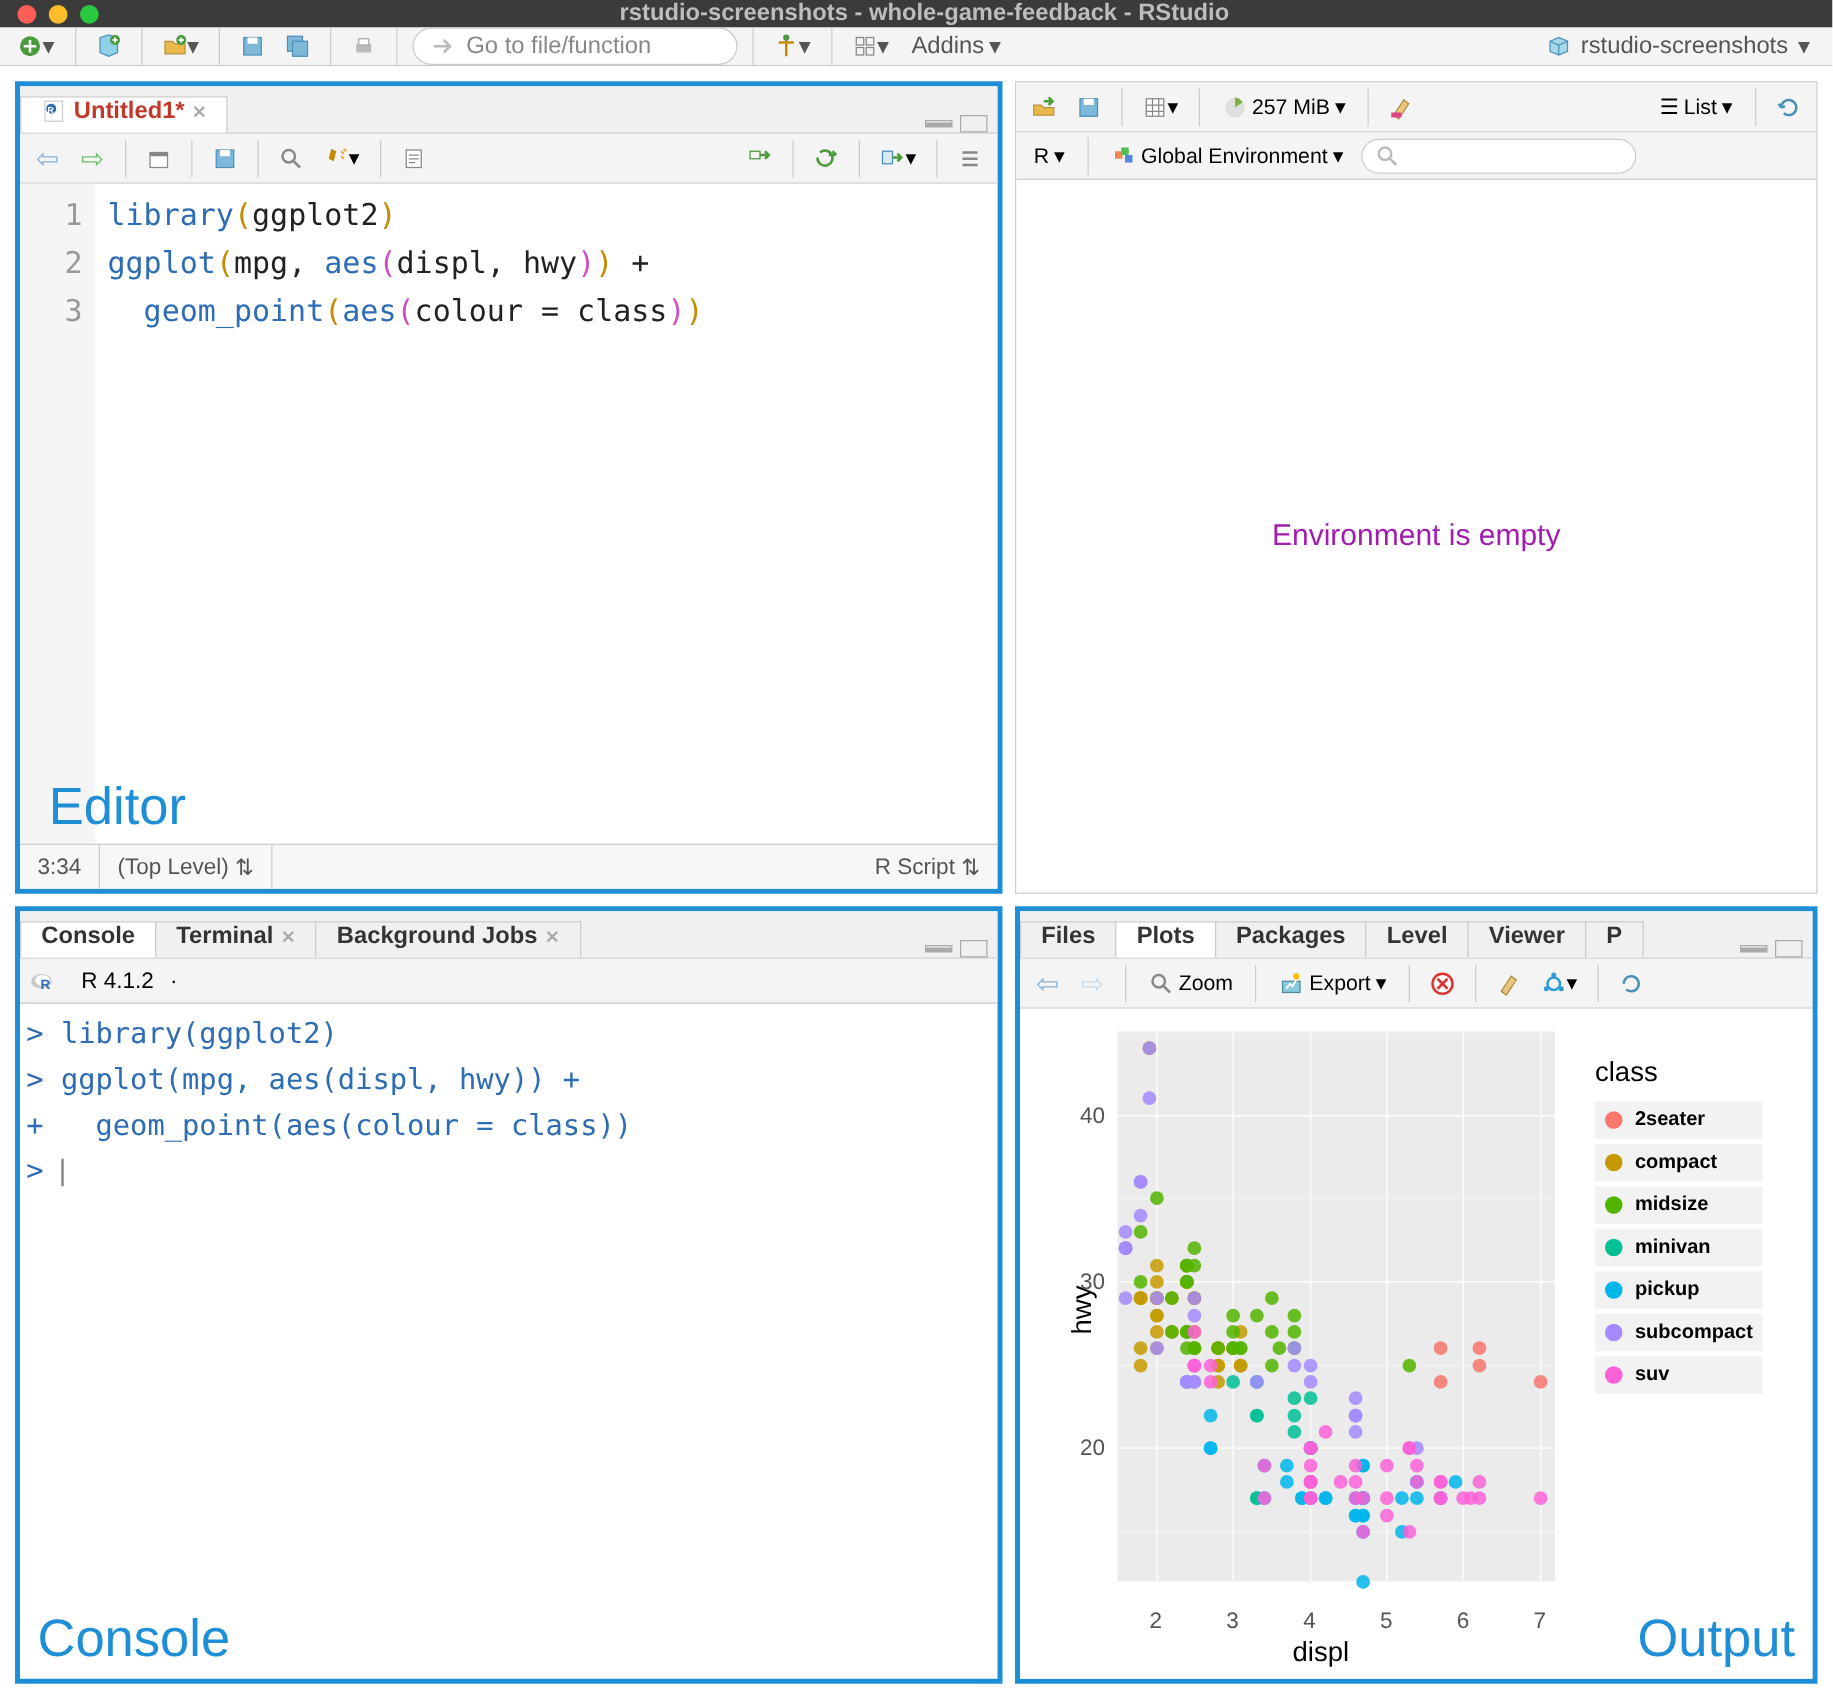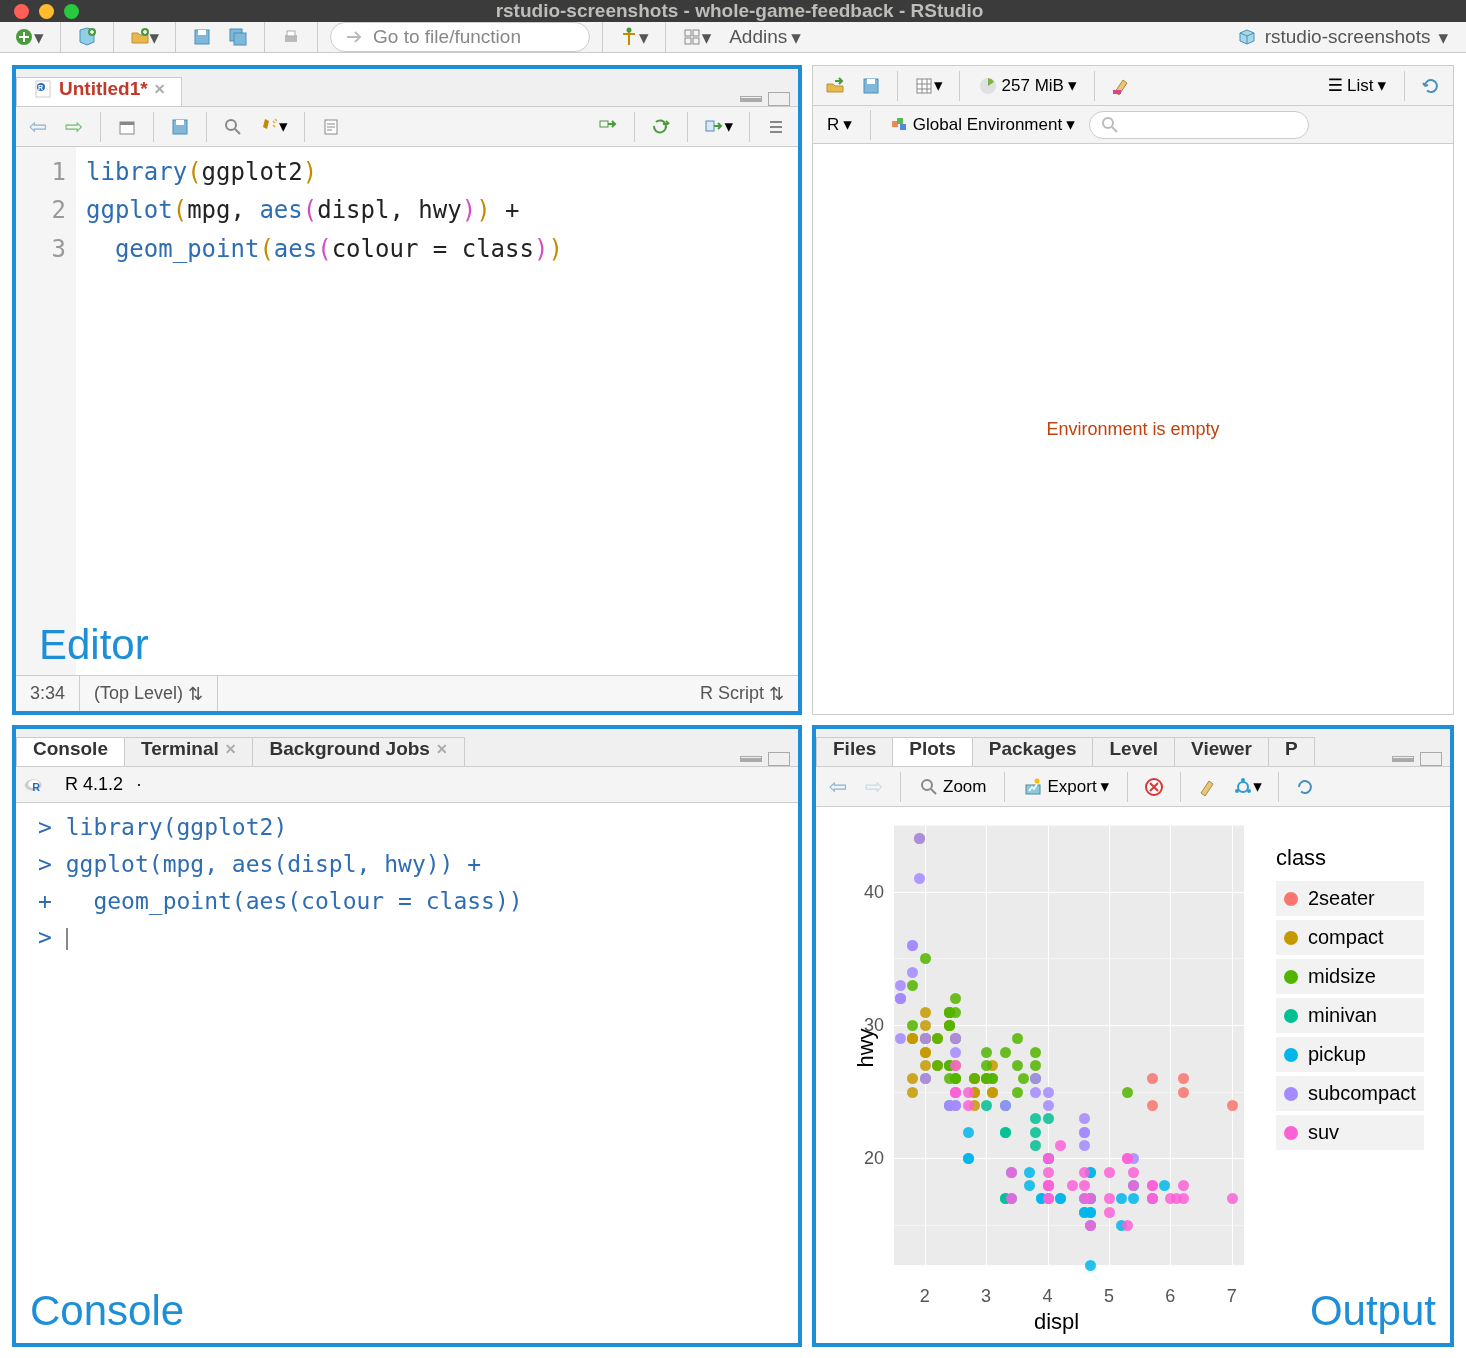--- a/index.html
+++ b/index.html
@@ -98,49 +98,49 @@
   }
   .statusbar .cell { padding:0 14px; border-right:1px solid #ccc; height:100%; display:flex; align-items:center; }
   .statusbar .cell:last-child{ border-right:none; margin-left:auto; }
   .pane-label {
     position:absolute; font-size:42px; font-weight:500;
     color:#1e8fd6; font-family: -apple-system, "Segoe UI", sans-serif;
     pointer-events:none;
   }
   .env-tabs .tab { font-weight:700; }
   .env-body { flex:1; display:flex; align-items:center; justify-content:center;
-    color:#c2410c; font-size:18px; }
+    color:#a21caf; font-size:24px; }
   .drop-btn {
     display:inline-flex; align-items:center; gap:4px; padding:2px 6px;
   }
   .search-input {
     border:1px solid #ccc; border-radius:14px; height:28px; width:220px;
     display:flex; align-items:center; padding:0 10px; color:#999; background:#fff;
   }
   .console-body {
     flex:1; font-family:"Monaco","Menlo","Consolas",monospace;
-    font-size:23px; padding:6px 22px; line-height:1.6; color:#222;
+    font-size:23px; padding:6px 5px; line-height:1.6; color:#222;
     white-space:pre;
   }
   .console-body .prompt{ color:#2e6db3; }
   .console-body .cmd{ color:#2e6db3; }
   .console-body .cursor{ display:inline-block; width:2px; height:22px; background:#888; vertical-align:middle; }
   .plot-area {
     flex:1; position:relative; background:#fff;
     display:flex; padding:8px 8px 8px 8px;
   }
   .chart-holder{ position:relative; width:430px; height:520px; margin-left:10px; }
   .chart-bg{ position:absolute; left:60px; top:10px; width:350px; height:440px; background:#ebebeb; }
   .axis-label-y{ position:absolute; left:12px; top:220px; transform:rotate(-90deg); font-size:22px; }
   .axis-label-x{ position:absolute; left:200px; bottom:0; font-size:22px; }
   .ytick { position:absolute; left:30px; font-size:18px; color:#555; }
   .xtick { position:absolute; bottom:28px; font-size:18px; color:#555; }
   .legend { margin-left:12px; margin-top:30px; }
   .legend-title{ font-size:22px; margin-bottom:10px; }
-  .legend-item{ display:flex; align-items:center; gap:10px; padding:6px 8px; font-size:20px; background:#f2f2f2; margin-bottom:4px; }
+  .legend-item{ display:flex; align-items:center; gap:10px; padding:6px 8px; font-size:16px; background:#f2f2f2; margin-bottom:4px;font-weight:bold; }
   .legend-dot{ width:14px; height:14px; border-radius:50%; }
   .pt{ position:absolute; width:11px; height:11px; border-radius:50%; opacity:0.85; }
   svg.ic{ width:20px; height:20px; }
 </style>
 </head>
 <body>
 
 <div class="titlebar">
   <div class="traffic">
     <span class="tl-red"></span>

